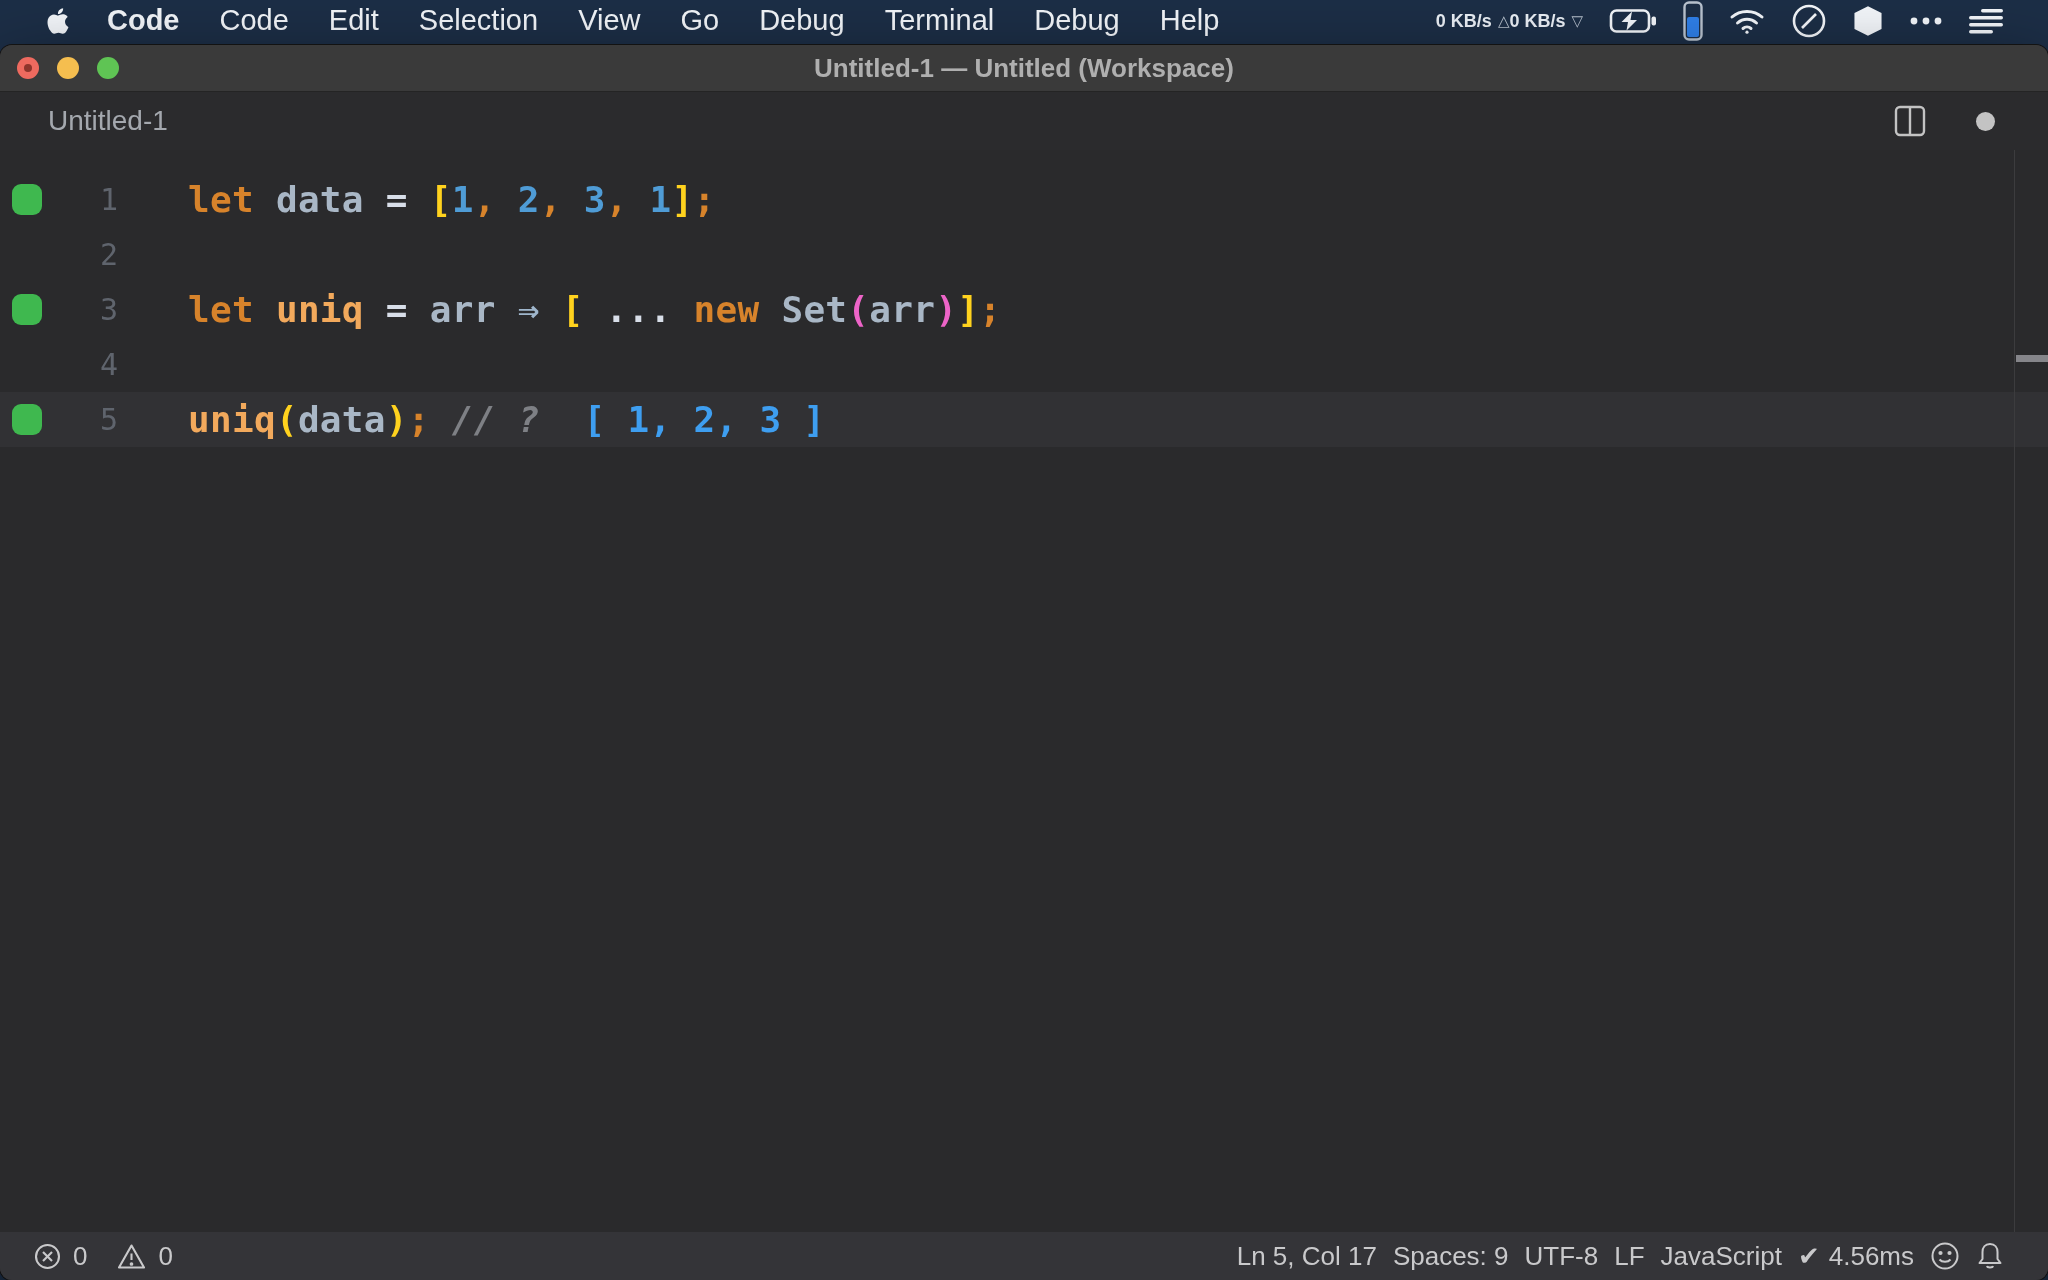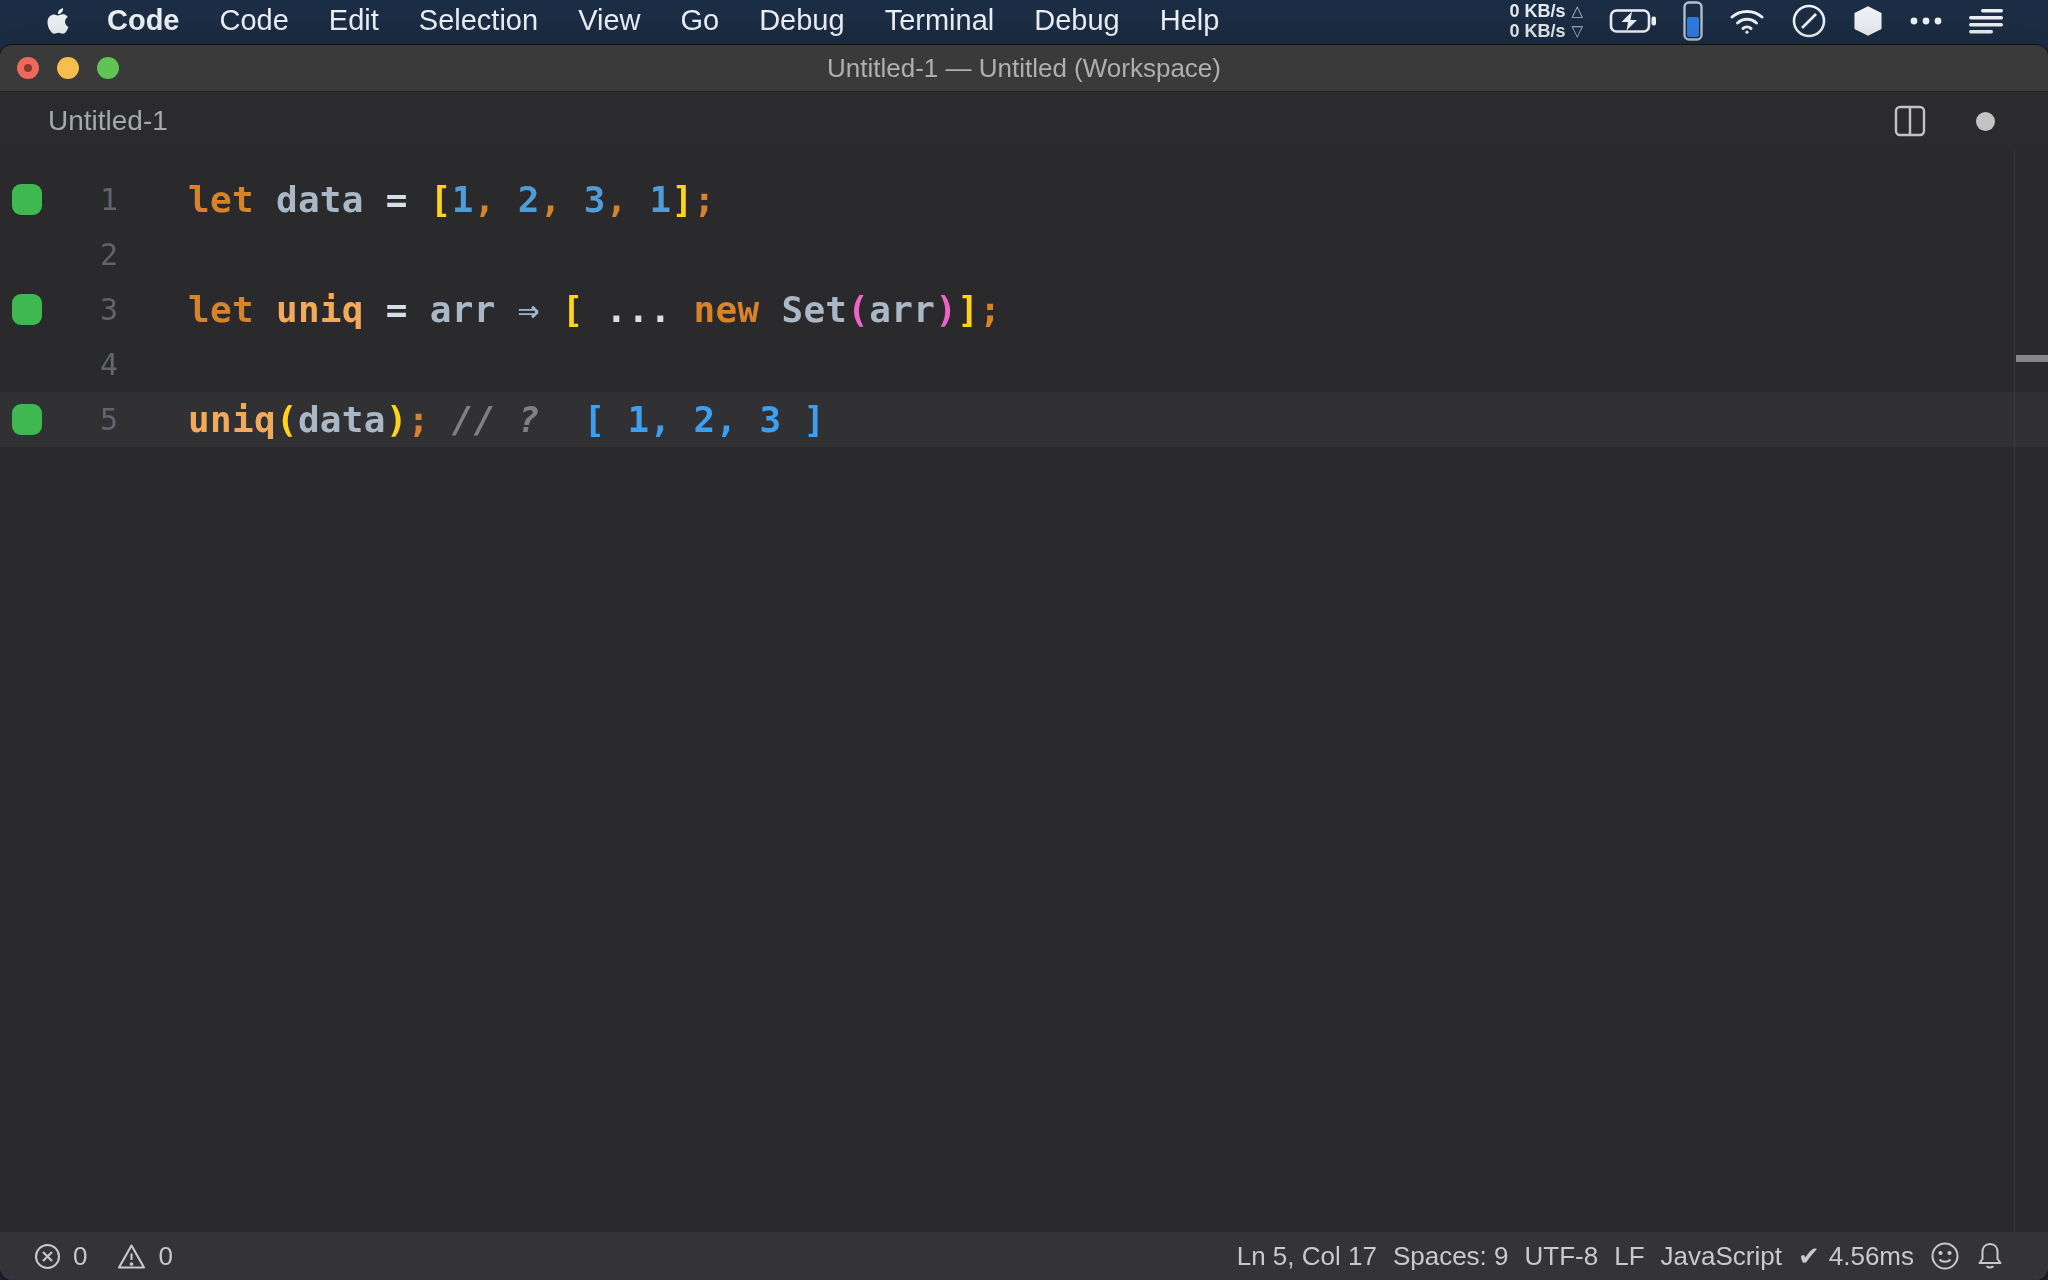--- a/index.html
+++ b/index.html
@@ -9,39 +9,39 @@
   .menubar {
     height:39px; width:100%; background:#1C2E46;
     display:flex; align-items:center; padding:2px 45px 0 45px;
     color:#F2F5F9; font-size:29px;
   }
   .apple { display:flex; align-items:center; margin-right:14px; }
   .menu-items { display:flex; align-items:center; }
   .menu-item { padding:0 20px; cursor:default; }
   .menu-item.app { font-weight:bold; padding-left:22px; }
   .menubar-right { margin-left:auto; display:flex; align-items:center; gap:26px; }
-  .net { display:flex; flex-direction:column; font-size:18px; line-height:20px; color:#EAEFF5; font-weight:bold; }
+  .net { display:flex; flex-direction:row; font-size:18px; line-height:20px; color:#EAEFF5; font-weight:bold; }
   .net .row { display:flex; align-items:center; gap:6px; }
   .net .tri { font-size:15px; color:#B9C3CF; font-weight:normal; }
   .mb-icon { display:flex; align-items:center; }
 
   
   .window {
     position:absolute; left:0; top:45px; width:2048px; height:1235px;
     border-radius:12px; overflow:hidden; background:#2A2A2C;
     box-shadow:0 25px 70px rgba(0,0,0,.55), 0 0 0 1px #151515;
     display:flex; flex-direction:column;
   }
 
   .titlebar {
     height:47px; background:#3A3A3A; position:relative;
     display:flex; align-items:center; justify-content:center;
     border-bottom:1px solid #242424; flex:none;
   }
-  .title-text { color:#AFAFAF; font-size:26px; }
+  .title-text { color:#AFAFAF; font-size:26px;font-weight:bold; }
   .lights { position:absolute; left:17px; top:0; height:100%; display:flex; align-items:center; gap:18px; }
   .light { width:22px; height:22px; border-radius:50%; position:relative; }
   .light.red { background:#EE6A5F; }
   .light.red::after { content:""; position:absolute; left:7px; top:7px; width:8px; height:8px; border-radius:50%; background:#8E352C; }
   .light.yellow { background:#F5BE4F; }
   .light.green { background:#5FC454; }
 
   .editor-header {
     height:58px; background:#2B2B2D; flex:none;
     display:flex; align-items:center; padding:0 53px 0 48px;

